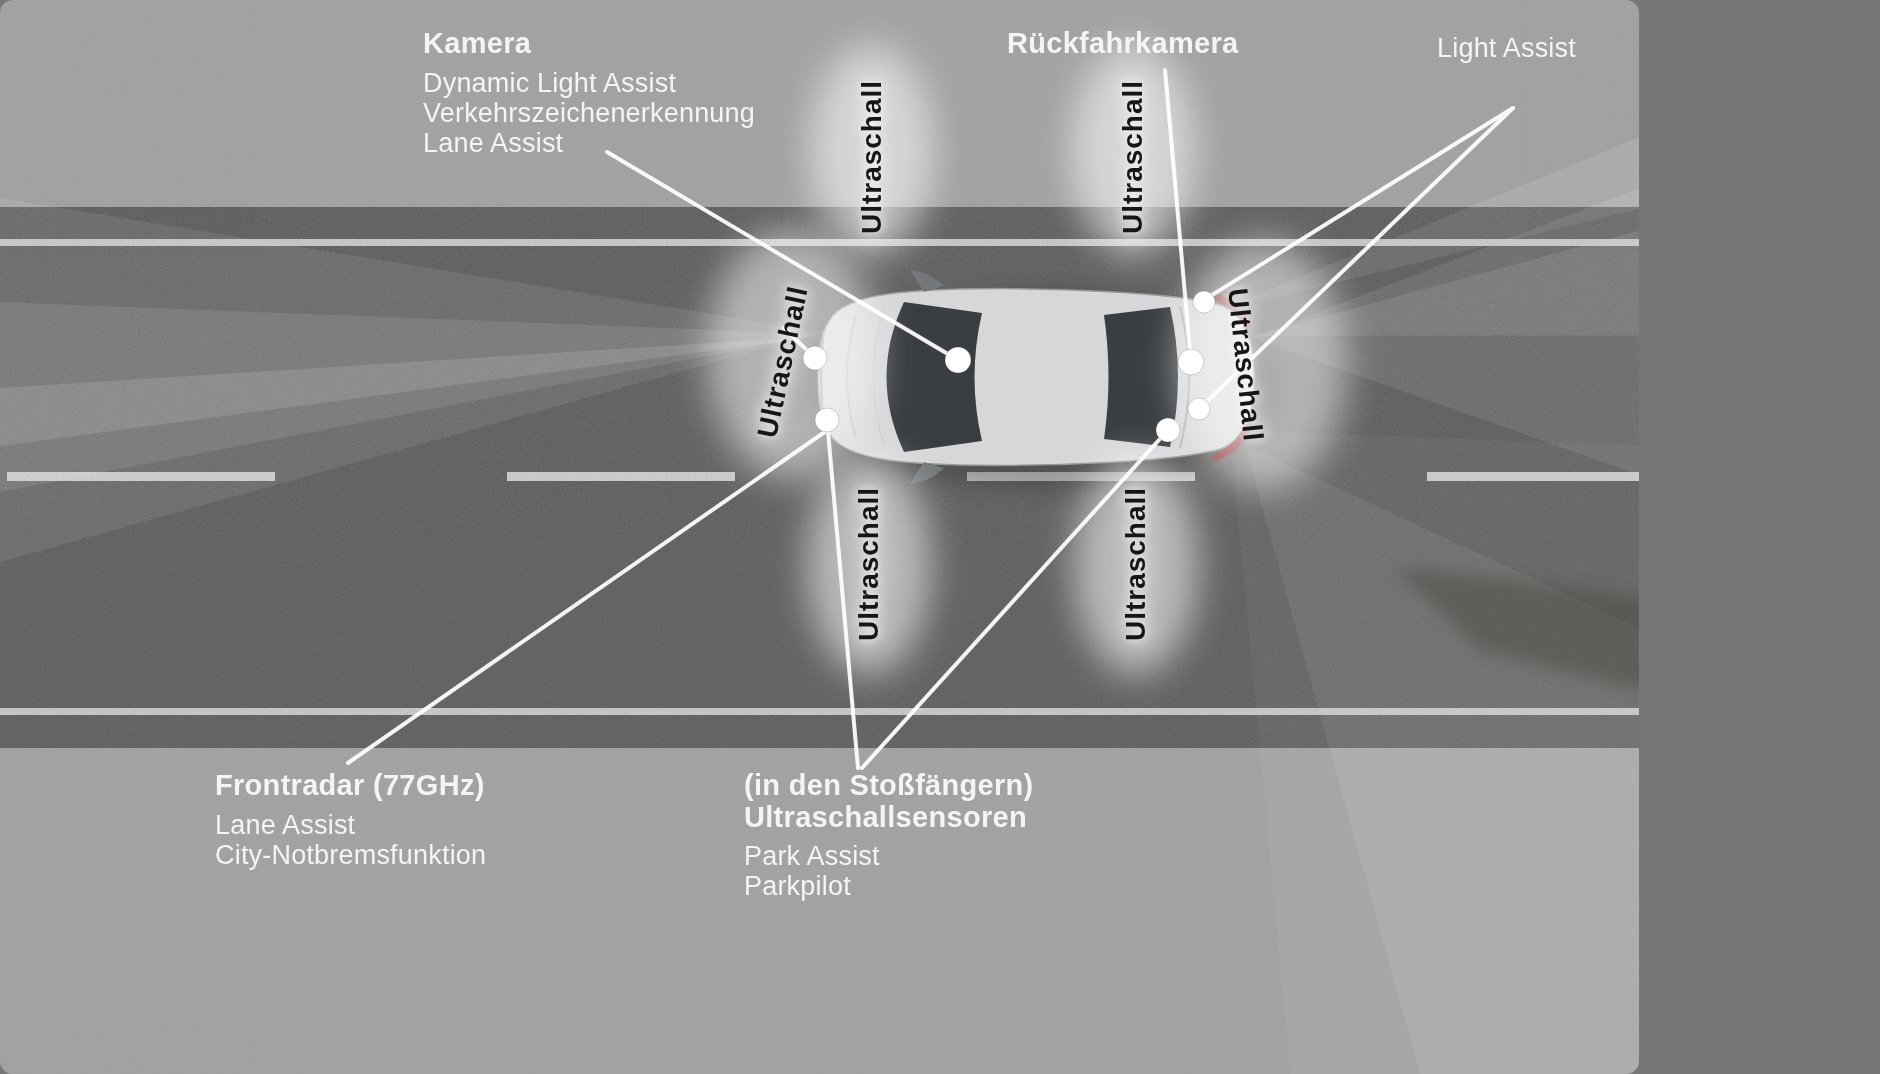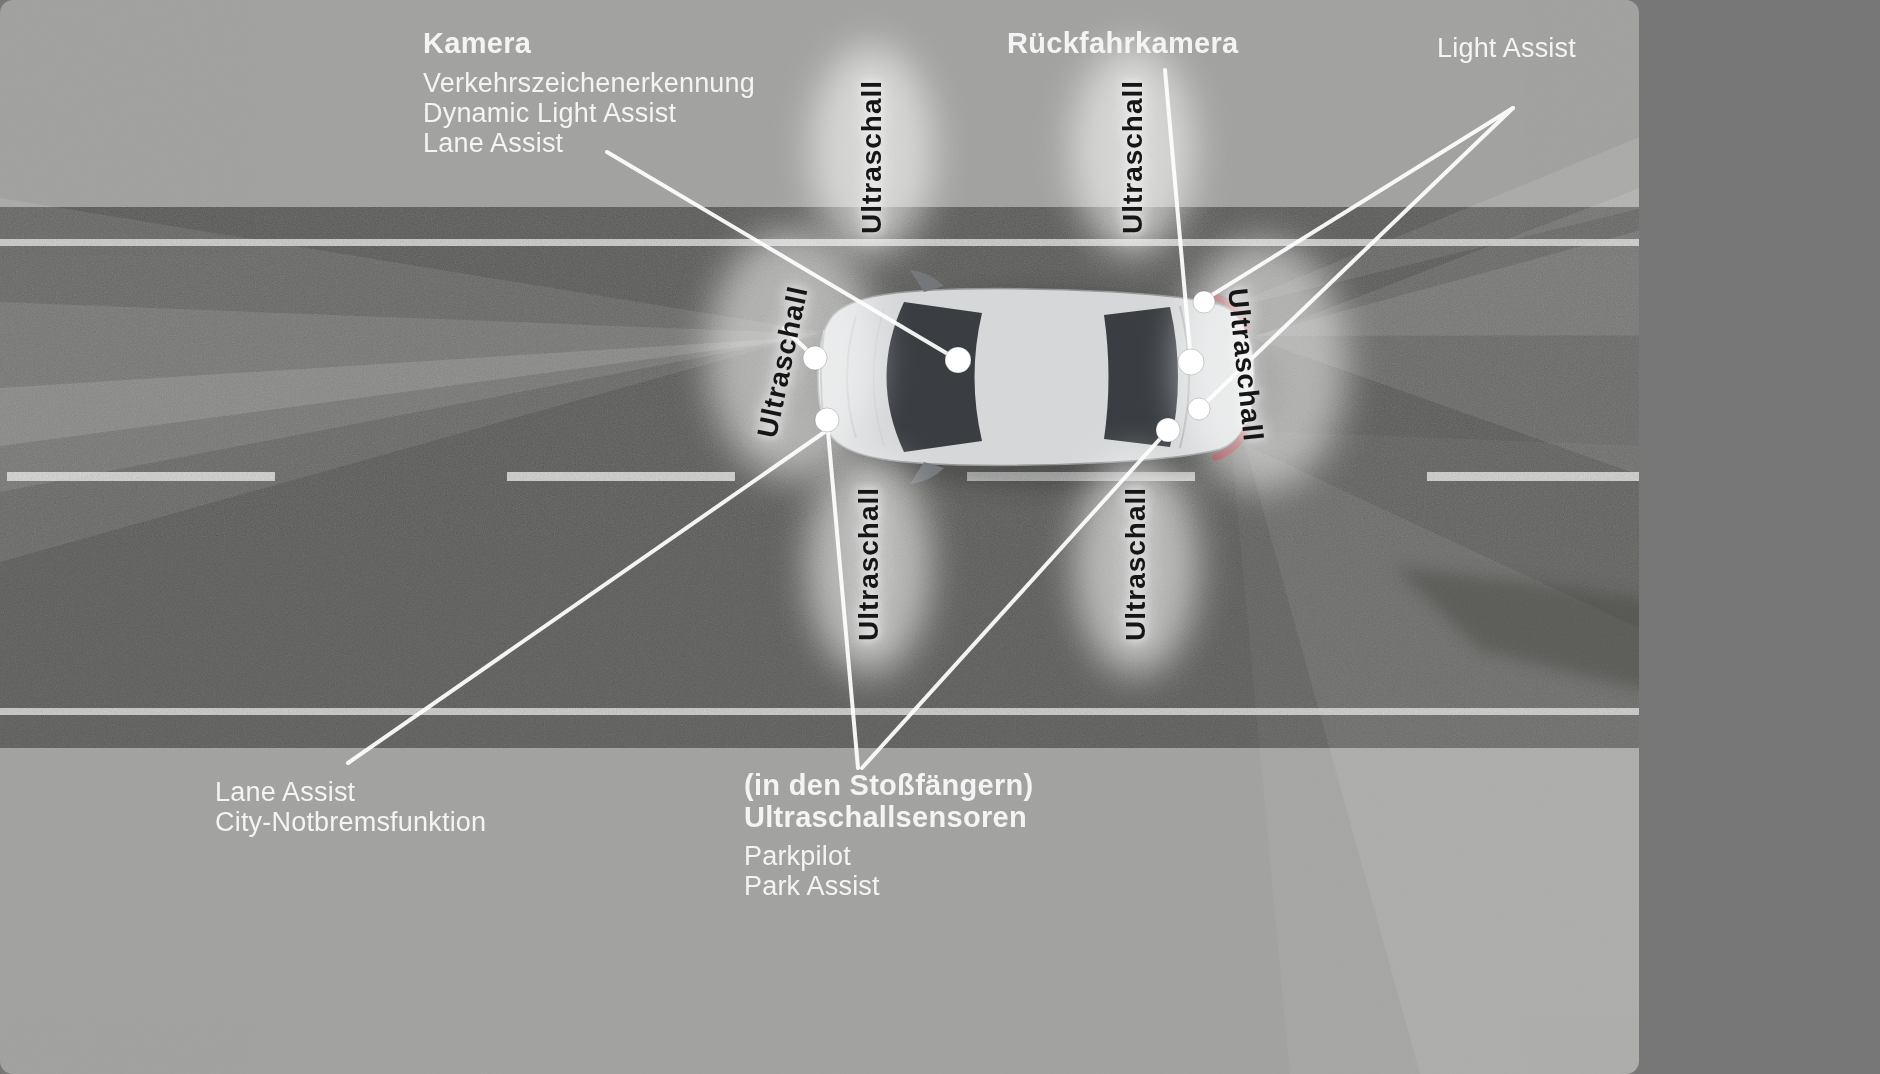--- a/index.html
+++ b/index.html
@@ -159,49 +159,50 @@
       <circle cx="1204" cy="302" r="11"></circle>
       <circle cx="1191" cy="362" r="13"></circle>
       <circle cx="1199" cy="409" r="11"></circle>
       <circle cx="1168" cy="430" r="12"></circle>
     </g>
   </svg>
 
   <div class="callout" style="left:423px;top:27px">
     <div class="title">Kamera</div>
     <div class="features">
+      <div class="feature">Dynamic Light Assist</div>
       <div class="feature">Verkehrszeichenerkennung</div>
-      <div class="feature">Dynamic Light Assist</div>
       <div class="feature">Lane Assist</div>
     </div>
   </div>
 
   <div class="callout" style="left:1007px;top:27px">
     <div class="title">Rückfahrkamera</div>
   </div>
 
   <div class="callout" style="left:1437px;top:27px">
     <div class="features" style="margin-top:6px">
       <div class="feature">Light Assist</div>
     </div>
   </div>
 
   <div class="callout" style="left:215px;top:769px">
+    <div class="title">Frontradar (77GHz)</div>
     <div class="features">
       <div class="feature">Lane Assist</div>
       <div class="feature">City-Notbremsfunktion</div>
     </div>
   </div>
 
   <div class="callout" style="left:744px;top:769px">
     <div class="title title2">(in den Stoßfängern)</div>
     <div class="title title2">Ultraschallsensoren</div>
     <div class="features">
+      <div class="feature">Park Assist</div>
       <div class="feature">Parkpilot</div>
-      <div class="feature">Park Assist</div>
     </div>
   </div>
 
   <div class="zone rot-ccw" style="left:787px;top:141px">Ultraschall</div>
   <div class="zone rot-ccw" style="left:1048px;top:141px">Ultraschall</div>
   <div class="zone rot-ccw" style="left:784px;top:548px">Ultraschall</div>
   <div class="zone rot-ccw" style="left:1051px;top:548px">Ultraschall</div>
   <div class="zone rot-front" style="left:698px;top:346px">Ultraschall</div>
   <div class="zone rot-rear" style="left:1160px;top:349px">Ultraschall</div>
 

